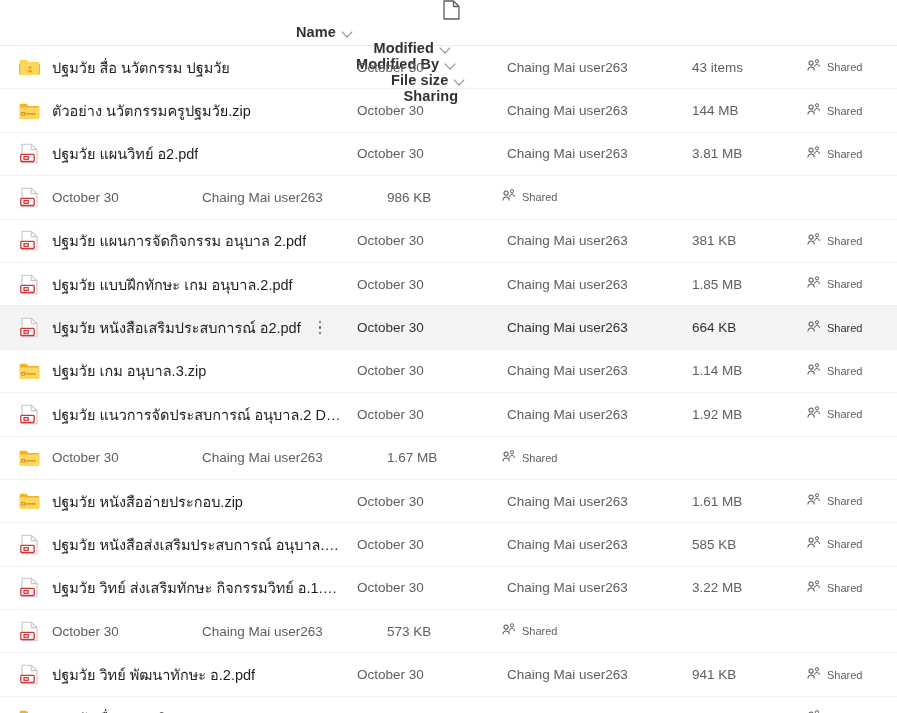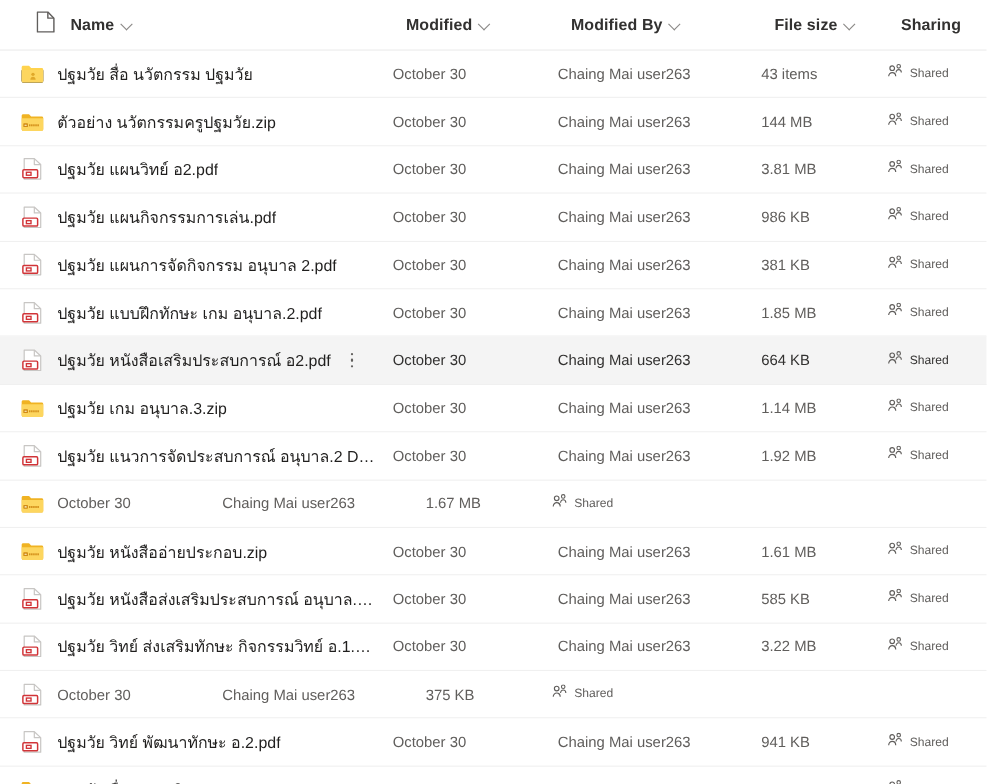--- a/index.html
+++ b/index.html
@@ -19,21 +19,22 @@
     background: #ffffff;
     position: relative;
   }
 
   
   .list-header {
     display: flex;
     align-items: center;
     height: 46px;
     border-bottom: 1px solid #ebebeb;
-    padding: 12px;
+    padding: 0;
+    flex-direction: column;
   }
   .col-icon {
     width: 52px;
     min-width: 52px;
     display: flex;
     align-items: center;
     justify-content: center;
     padding-left: 6px;
   }
   .col-name {
@@ -327,23 +328,20 @@
         <div class="col-icon">
           <span class="icon-wrap">
             <svg width="19" height="21" viewBox="0 0 19 21">
               <path d="M2 1.2h9.2L17 6.6V19.8H2Z" fill="#ffffff" stroke="#c8c6c4" stroke-width="1.1" stroke-linejoin="round"></path>
               <path d="M11.2 1.2V6.6H17" fill="none" stroke="#c8c6c4" stroke-width="1.1" stroke-linejoin="round"></path>
               <rect x="0.8" y="11.3" width="13.4" height="7.2" rx="1" fill="#ffffff" stroke="#d13438" stroke-width="1.35"></rect>
               <rect x="4.0" y="13.6" width="4.2" height="2.7" fill="none" stroke="#d13438" stroke-width="1.25"></rect>
             </svg>
           </span>
         </div>
-        <div class="col-name">
-          <span class="name-text">ปฐมวัย แผนกิจกรรมการเล่น.pdf</span>
-        </div>
         <div class="col-modified">
           <span class="cell-text">October 30</span>
         </div>
         <div class="col-modifiedby">
           <span class="cell-text">Chaing Mai user263</span>
         </div>
         <div class="col-filesize">
           <span class="cell-text">986 KB</span>
         </div>
         <div class="col-sharing">
@@ -707,21 +705,21 @@
             </svg>
           </span>
         </div>
         <div class="col-modified">
           <span class="cell-text">October 30</span>
         </div>
         <div class="col-modifiedby">
           <span class="cell-text">Chaing Mai user263</span>
         </div>
         <div class="col-filesize">
-          <span class="cell-text">375 KB</span>
+          <span class="cell-text">573 KB</span>
         </div>
         <div class="col-sharing">
           <span class="sharing-cell">
             <span><svg width="14" height="13" viewBox="0 0 14 13">
                 <circle cx="4.1" cy="4.0" r="2.1" fill="none" stroke="#605e5c" stroke-width="1.05"></circle>
                 <path d="M0.9 11.4c0-2.0 1.5-3.4 3.2-3.4s3.2 1.4 3.2 3.4" fill="none" stroke="#605e5c" stroke-width="1.05"></path>
                 <circle cx="10.0" cy="2.3" r="1.6" fill="none" stroke="#605e5c" stroke-width="1.0"></circle>
                 <path d="M7.6 8.0c0-1.6 1.1-2.7 2.4-2.7s2.4 1.1 2.4 2.7" fill="none" stroke="#605e5c" stroke-width="1.0"></path>
               </svg></span>
             <span class="cell-text">Shared</span>

